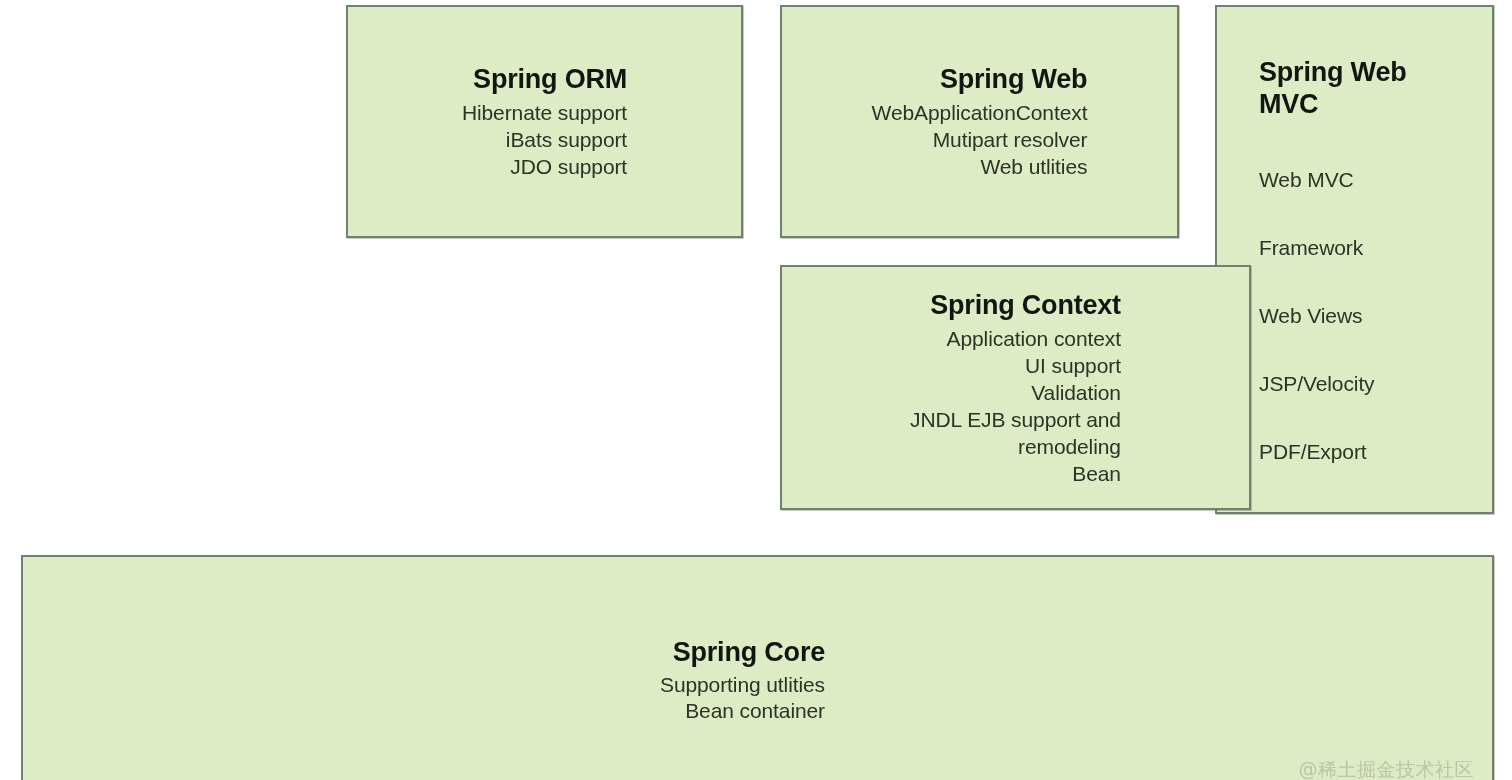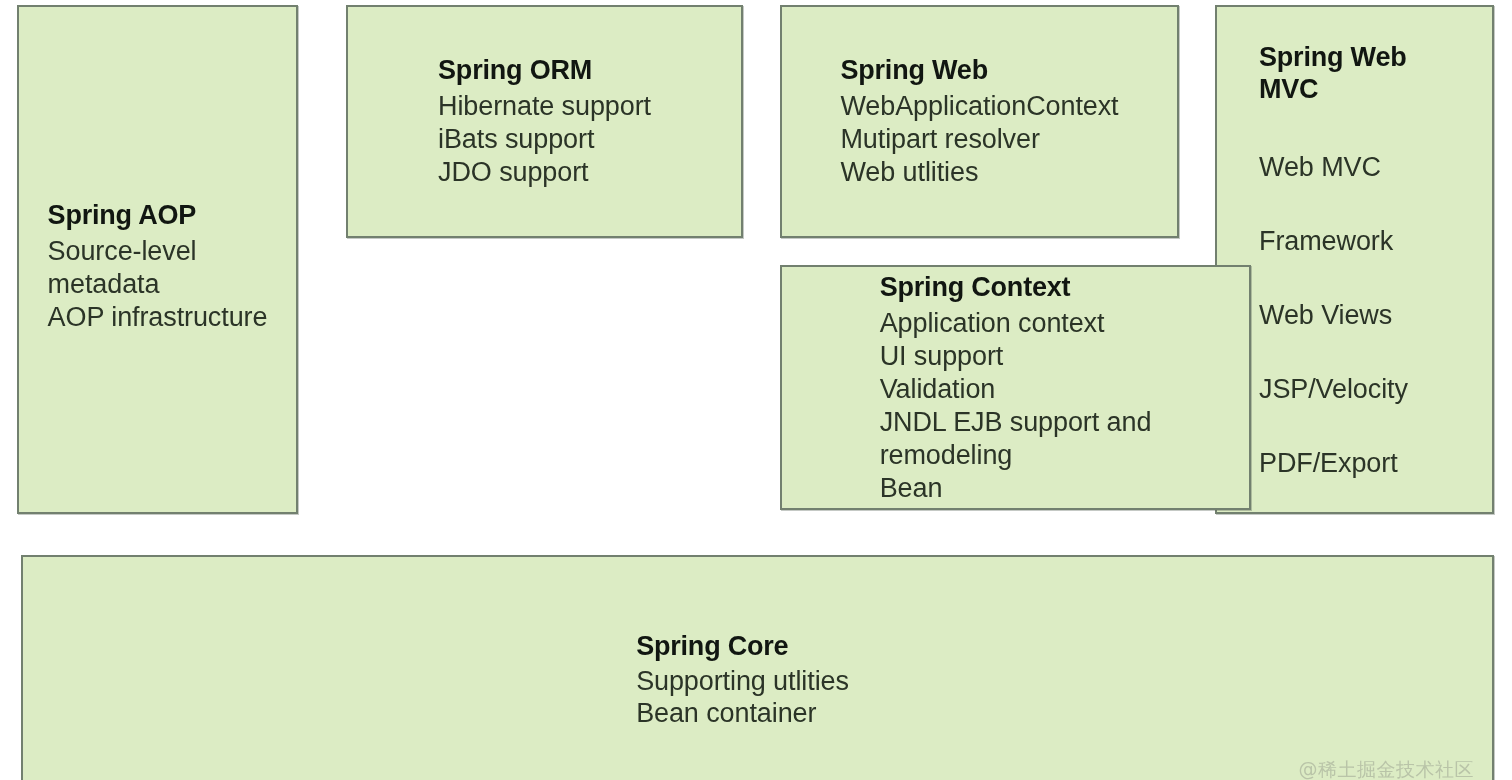--- a/index.html
+++ b/index.html
@@ -30,35 +30,35 @@
     display: flex;
     flex-direction: column;
     justify-content: center;
     align-items: center;
     overflow: hidden;
   }
 
   .textblock {
     display: flex;
     flex-direction: column;
-    align-items: flex-start;
+    align-items: flex-end;
     line-height: 1.0;
   }
 
   .mod-title {
     font-weight: bold;
     font-size: 27px;
     color: #111611;
     letter-spacing: -0.2px;
     margin-bottom: 3px;
     white-space: nowrap;
   }
 
   .mod-line {
-    font-size: 27px;
+    font-size: 21px;
     color: #2b3427;
     letter-spacing: -0.1px;
     margin-top: 6px;
     white-space: nowrap;
   }
 
   
   #module-aop      { left: 17px;   top: 5px;   width: 281px;  height: 509px; }
   #module-orm      { left: 346px;  top: 5px;   width: 397px;  height: 233px; }
   #module-web      { left: 780px;  top: 5px;   width: 399px;  height: 233px; }
@@ -105,28 +105,20 @@
     letter-spacing: 0.5px;
     white-space: nowrap;
     font-family: "DejaVu Sans", sans-serif;
   }
 </style>
 </head>
 <body>
 
 <div class="canvas">
 
-  <div class="module" id="module-aop">
-    <div class="textblock">
-      <div class="mod-title">Spring AOP</div>
-      <div class="mod-line">Source-level</div>
-      <div class="mod-line">metadata</div>
-      <div class="mod-line">AOP infrastructure</div>
-    </div>
-  </div>
 
   <div class="module" id="module-orm">
     <div class="textblock">
       <div class="mod-title">Spring ORM</div>
       <div class="mod-line">Hibernate support</div>
       <div class="mod-line">iBats support</div>
       <div class="mod-line">JDO support</div>
     </div>
   </div>
 

